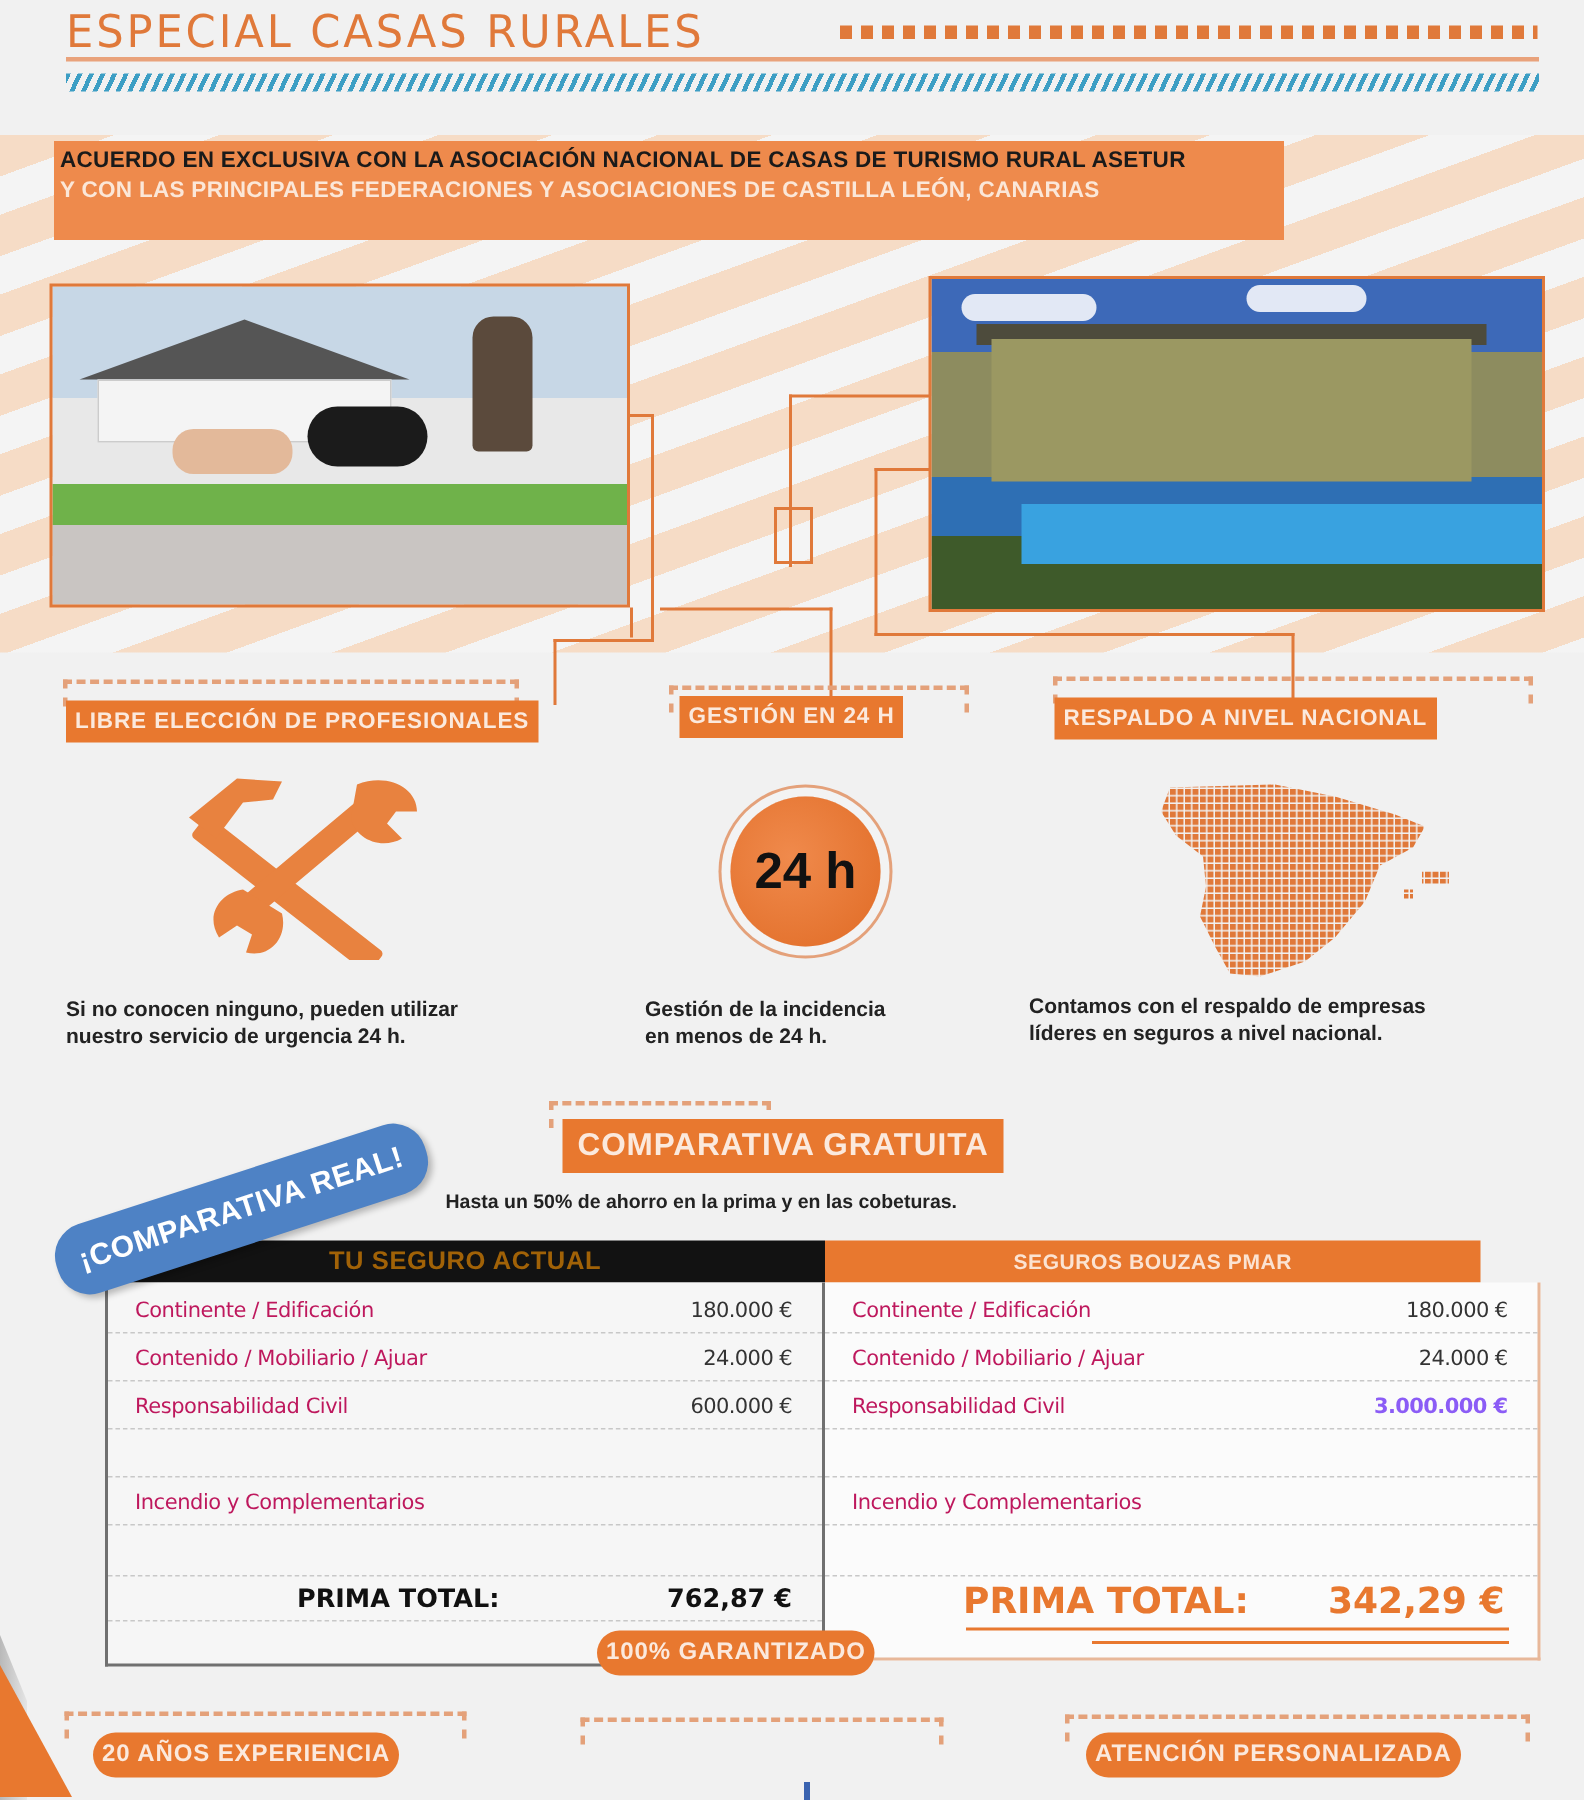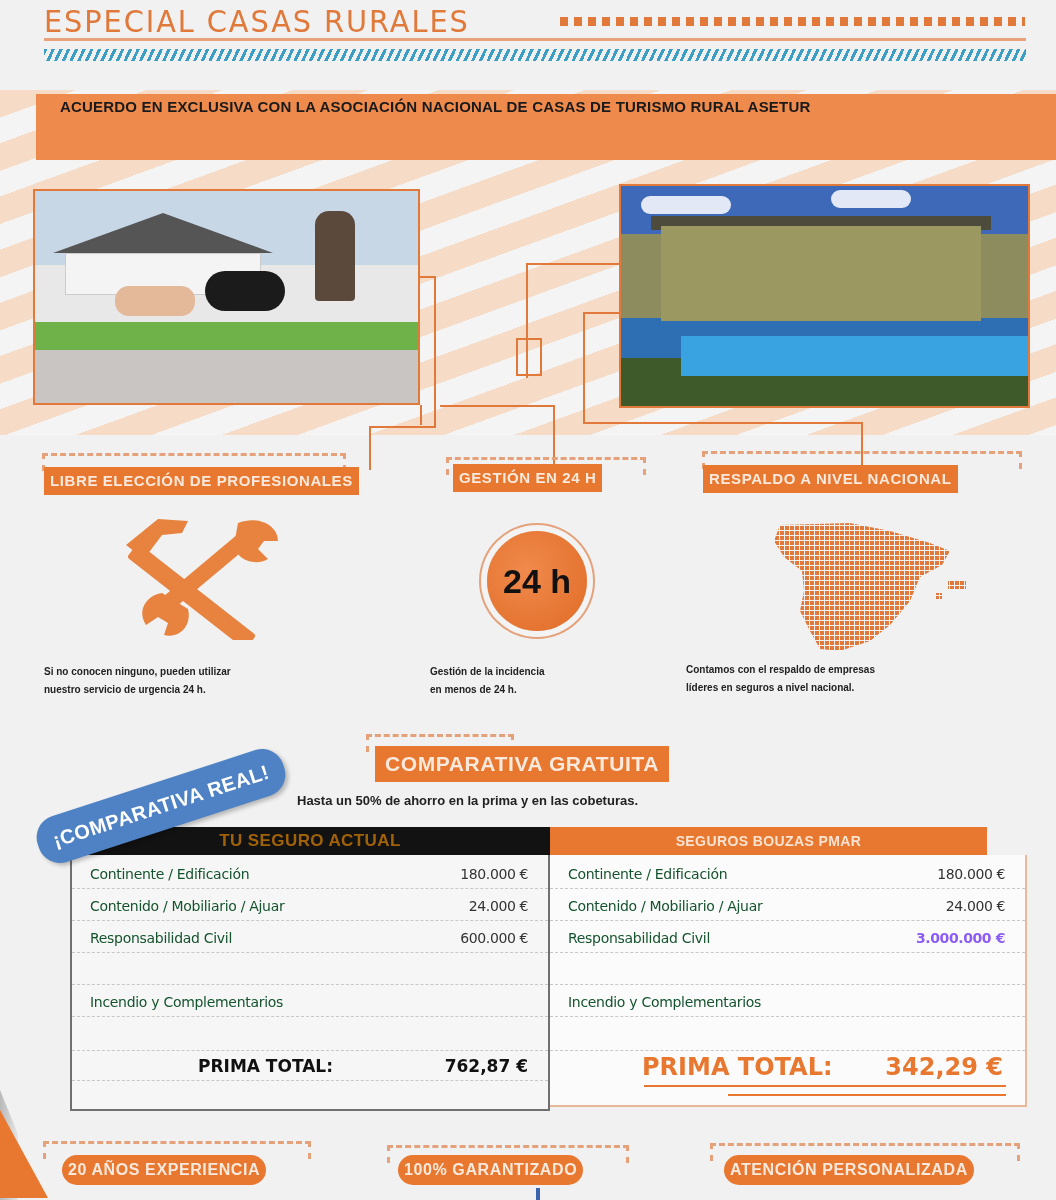--- a/index.html
+++ b/index.html
@@ -27,22 +27,22 @@
     left: 44px; top: 49px; width: 982px; height: 12px;
     background: repeating-linear-gradient(115deg, #3c9ec4 0 3px, transparent 3px 7px);
   }
 
   
   .stripes {
     left: 0; top: 90px; width: 1056px; height: 345px;
     background: repeating-linear-gradient(160deg, #f6dcc6 0 26px, #f4f4f4 26px 50px);
   }
   .banner {
-    left: 36px; top: 94px; width: 1020px; height: 66px;
-    background: #ee8a4c; padding: 3px 0 0 24px;
+    left: 36px; top: 94px; width: 820px; height: 66px;
+    background: #ee8a4c; padding: 3px 0 0 4px;
   }
   .banner p { font-size: 15px; font-weight: bold; line-height: 20px; letter-spacing: 0.2px; }
   .banner .l1 { color: #1a1a1a; }
   .banner .l2, .banner .l3 { color: #fbe7d8; }
 
   
   .photo { border: 2px solid #e0793a; overflow: hidden; }
   .photo1 { left: 33px; top: 189px; width: 387px; height: 216px;
     background: linear-gradient(#c7d7e6 0 35%, #e8e8e8 35% 62%, #6fb24a 62% 75%, #c9c5c2 75% 100%); }
   .photo2 { left: 619px; top: 184px; width: 411px; height: 224px;
@@ -72,21 +72,21 @@
   .tools { left: 118px; top: 515px; width: 170px; height: 125px; }
   .circle24 {
     left: 487px; top: 531px; width: 100px; height: 100px; border-radius: 50%;
     background: radial-gradient(circle at 40% 40%, #f08a4c, #e06b25);
     box-shadow: 0 0 0 6px #f3f3f3, 0 0 0 8px #e4a17a;
     display: flex; align-items: center; justify-content: center;
     font-size: 34px; font-weight: bold; color: #111;
   }
   .spain { left: 770px; top: 521px; width: 210px; height: 135px; }
 
-  .desc { font-size: 10px; font-weight: bold; line-height: 18px; color: #222; }
+  .desc { font-size: 14px; font-weight: bold; line-height: 18px; color: #222; }
 
   
   .comp-title-frame { left: 368px; top: 733px; width: 180px; }
   .comp-title { left: 375px; top: 746px; height: 36px; line-height: 36px; font-size: 21px; padding: 0 10px; }
   .sub { left: 297px; top: 793px; font-size: 13px; font-weight: bold; color: #222; }
   .real-badge {
     left: 32px; top: 782px; width: 258px; height: 48px; background: #4e82c5;
     border-radius: 22px; transform: rotate(-18deg); transform-origin: center;
     color: #fff; font-size: 20px; font-weight: bold; text-align: center; line-height: 48px;
     box-shadow: 2px 3px 4px rgba(0,0,0,0.25); z-index: 3; letter-spacing: 0.5px;
@@ -96,21 +96,21 @@
     font-size: 17px; color: #a16207; letter-spacing: 0.4px;
   }
   .col-left-head { left: 70px; top: 827px; width: 480px; background: #121212; }
   .col-right-head { left: 550px; top: 827px; width: 437px; background: #e8782f; color: #fbe3d2; font-size: 14px; }
   .table-left { left: 70px; top: 855px; width: 480px; height: 256px; border: 2px solid #707070; border-top: none; background: #f6f6f6; }
   .table-right { left: 550px; top: 855px; width: 477px; height: 252px; border-right: 2px solid #e8b89a; border-bottom: 2px solid #e8b89a; background: #fbfbfb; }
   .row {
     position: absolute; left: 0; right: 0; height: 32px;
     border-bottom: 1px dashed #c8c8c8;
   }
-  .row .lbl { position: absolute; left: 18px; bottom: 6px; font-size: 14px; color: #14532d; font-family: "DejaVu Sans", sans-serif; letter-spacing: -0.3px; }
+  .row .lbl { position: absolute; left: 18px; bottom: 6px; font-size: 14px; color: #be185d; font-family: "DejaVu Sans", sans-serif; letter-spacing: -0.3px; }
   .row .val { position: absolute; right: 20px; bottom: 6px; font-size: 14px; color: #333; font-family: "DejaVu Sans", sans-serif; letter-spacing: -0.4px; }
   .row .val.strong { font-weight: bold; color: #8b5cf6; }
   .total-lbl { font-size: 17px; font-weight: bold; color: #111; font-family: "DejaVu Sans", sans-serif; }
   .total-val { font-size: 17px; font-weight: bold; color: #111; font-family: "DejaVu Sans", sans-serif; }
   .total-lbl-o { font-size: 24px; font-weight: bold; color: #e8782f; font-family: "DejaVu Sans", sans-serif; }
   .total-val-o { font-size: 24px; font-weight: bold; color: #e8782f; font-family: "DejaVu Sans", sans-serif; }
   .uline { height: 2px; background: #e8782f; }
 
   
   .bottom-label { height: 30px; line-height: 30px; font-size: 16px; border-radius: 15px; }
@@ -123,20 +123,21 @@
 <body>
 
 <div class="abs title">ESPECIAL CASAS RURALES</div>
 <div class="abs title-dots"></div>
 <div class="abs title-rule"></div>
 <div class="abs title-hatch"></div>
 
 <div class="abs stripes"></div>
 <div class="abs banner">
   <p class="l1">ACUERDO EN EXCLUSIVA CON LA ASOCIACIÓN NACIONAL DE CASAS DE TURISMO RURAL ASETUR</p>
+  <p class="l2">Y CON LAS PRINCIPALES FEDERACIONES Y ASOCIACIONES DE CASTILLA LEÓN, CANARIAS</p>
 </div>
 
 <div class="abs photo photo1">
   <div class="abs house1">
     <div class="roof"></div>
       <div class="wall"></div>
   </div>
   <div class="abs" style="left:280px;top:20px;width:40px;height:90px;background:#5b4a3c;border-radius:14px 14px 4px 4px;"></div>
   <div class="abs" style="left:170px;top:80px;width:80px;height:40px;background:#1b1b1b;border-radius:20px;"></div>
   <div class="abs" style="left:80px;top:95px;width:80px;height:30px;background:#e3b99a;border-radius:14px;"></div>
@@ -269,18 +270,18 @@
   <div class="abs uline" style="left:178px;top:239px;width:278px;"></div>
 </div>
 
 <div class="abs corner-grey"></div>
 <div class="abs corner-deco"></div>
 
 <div class="abs dash-frame" style="left:43px;top:1141px;width:268px;"></div>
 <div class="abs label-box bottom-label" style="left:62px;top:1155px;">20 AÑOS EXPERIENCIA</div>
 
 <div class="abs dash-frame" style="left:387px;top:1145px;width:242px;"></div>
-<div class="abs label-box bottom-label" style="left:398px;top:1155px;">100% GARANTIZADO</div>
+<div class="abs label-box bottom-label" style="left:398px;top:1087px;">100% GARANTIZADO</div>
 
 <div class="abs dash-frame" style="left:710px;top:1143px;width:310px;"></div>
 <div class="abs label-box bottom-label" style="left:724px;top:1155px;">ATENCIÓN PERSONALIZADA</div>
 
 <div class="abs tick"></div>
 
 </body></html>

